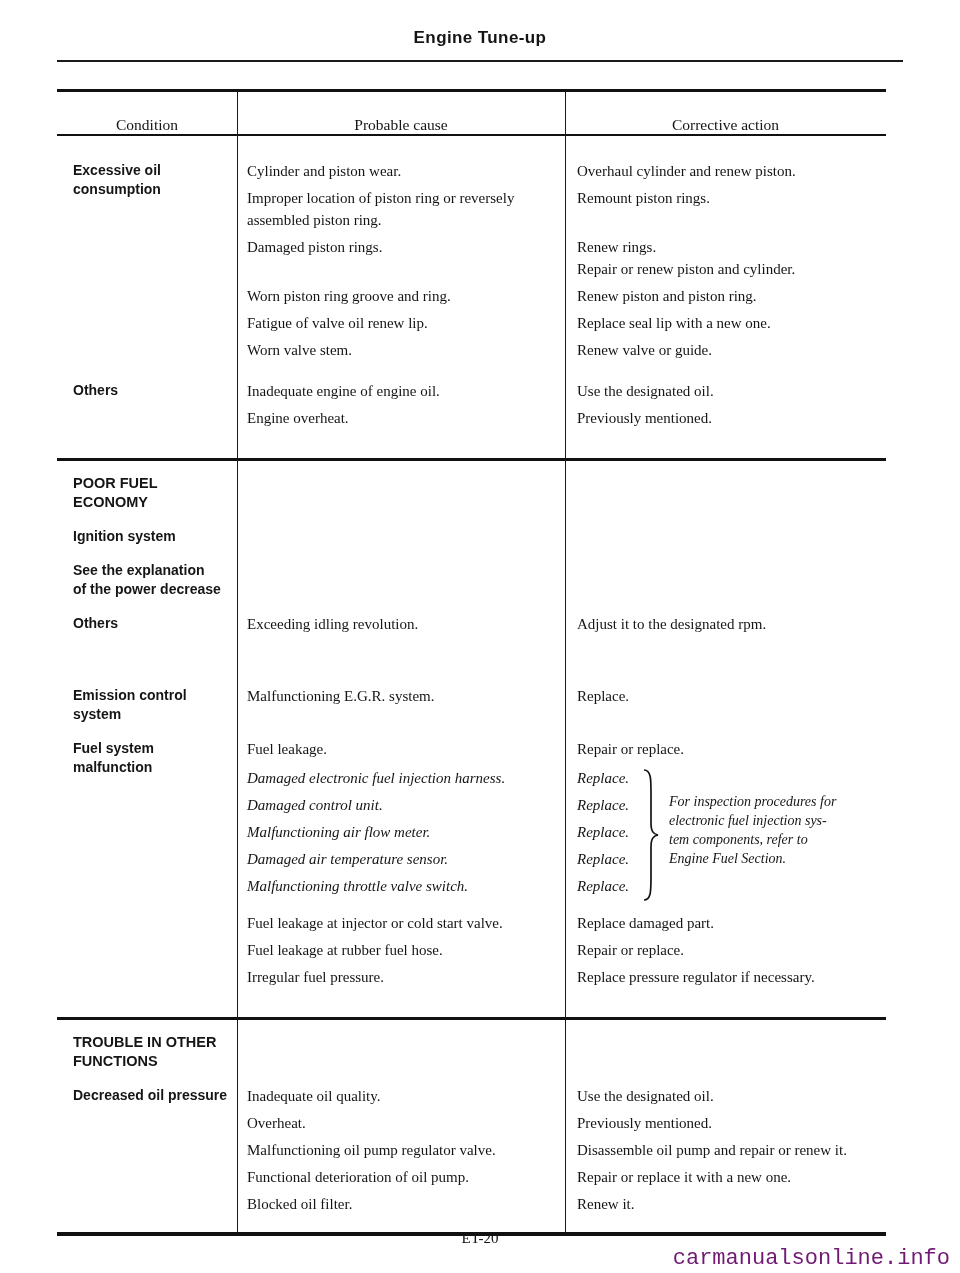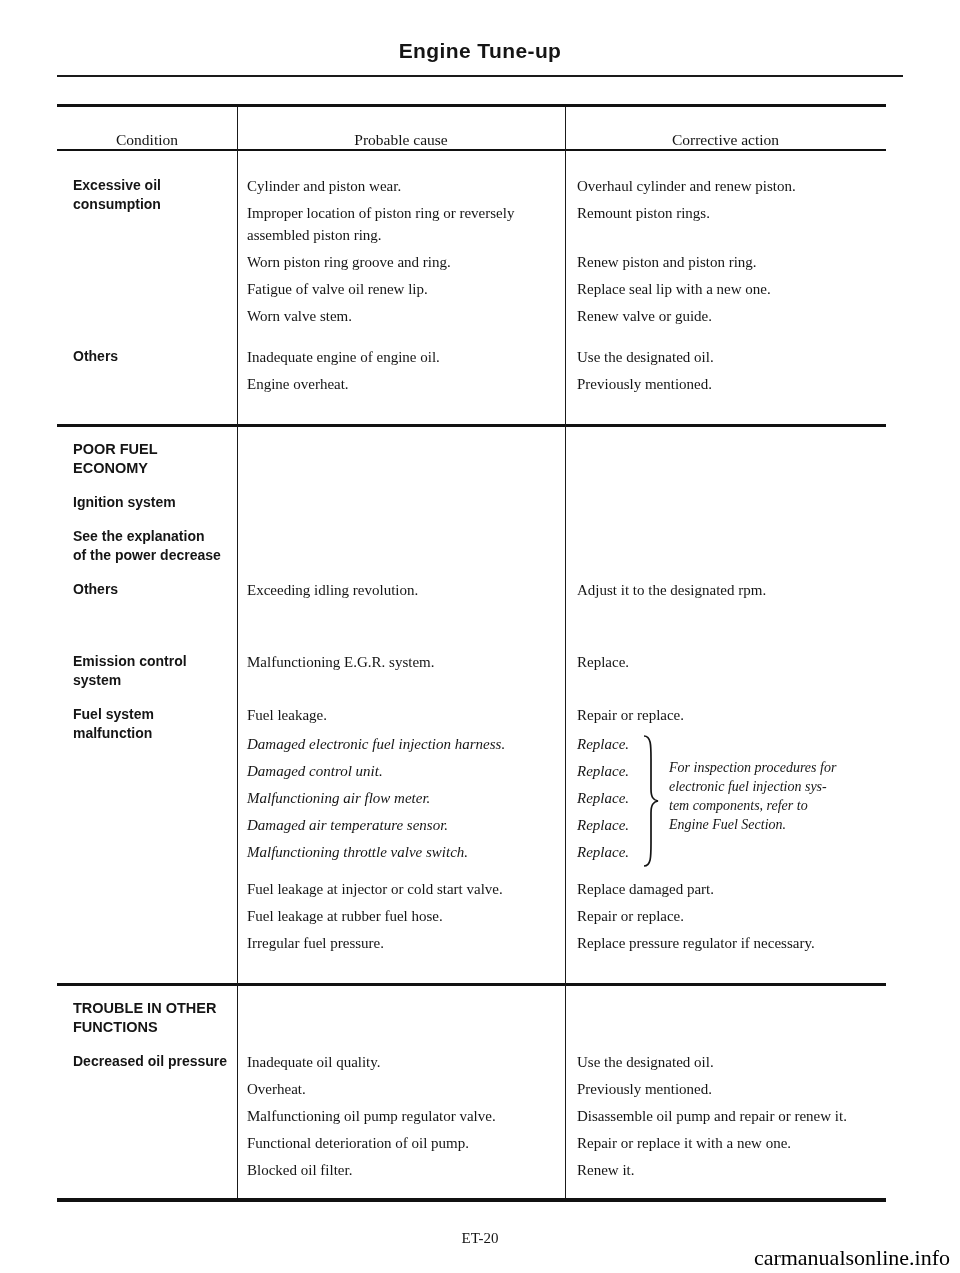--- a/index.html
+++ b/index.html
@@ -10,23 +10,23 @@
     overflow: hidden;
     background: #ffffff;
     font-family: "Liberation Serif", serif;
     color: #151515;
     position: relative;
   }
   .page-title {
     text-align: center;
     font-family: "Liberation Sans", sans-serif;
     font-weight: bold;
-    font-size: 21px;
+    font-size: 17px;
     letter-spacing: 0.4px;
-    padding-top: 39px;
+    padding-top: 28px;
   }
   .title-rule {
     height: 0;
     border-top: 2px solid #1a1a1a;
     margin: 12px 57px 0 57px;
   }
   .table-wrapper {
     position: relative;
     margin: 27px 74px 0 57px;
     width: 829px;
@@ -118,23 +118,23 @@
     left: 0;
     right: 0;
     bottom: 26px;
     text-align: center;
     font-size: 15px;
   }
   .watermark {
     position: absolute;
     right: 10px;
     bottom: 2px;
-    font-family: Liberation Serif, serif;
+    font-family: Liberation Mono, monospace;
     font-size: 22px;
-    color: #000000;
+    color: #701a75;
   }
 </style>
 </head>
 <body>
 
 <div class="page-title">Engine Tune-up</div>
 <div class="title-rule"></div>
 
 <div class="table-wrapper">
   <div class="vline v1"></div>
@@ -152,20 +152,25 @@
           <div class="rows">
             <div class="row">
               <div class="cause">Cylinder and piston wear.</div>
               <div class="action">Overhaul cylinder and renew piston.</div>
             </div>
             <div class="row">
               <div class="cause">Improper location of piston ring or reversely assembled piston ring.</div>
               <div class="action">Remount piston rings.</div>
             </div>
             <div class="row">
+              <div class="cause">Damaged piston rings.</div>
+              <div class="action">Renew rings.
+Repair or renew piston and cylinder.</div>
+            </div>
+            <div class="row">
               <div class="cause">Worn piston ring groove and ring.</div>
               <div class="action">Renew piston and piston ring.</div>
             </div>
             <div class="row">
               <div class="cause">Fatigue of valve oil renew lip.</div>
               <div class="action">Replace seal lip with a new one.</div>
             </div>
             <div class="row">
               <div class="cause">Worn valve stem.</div>
               <div class="action">Renew valve or guide.</div>

